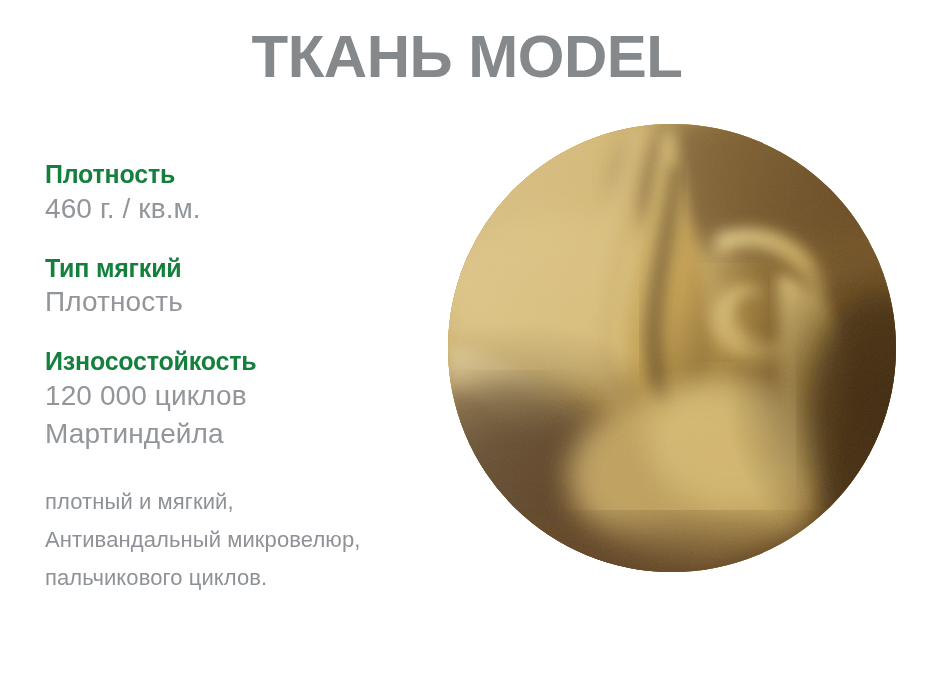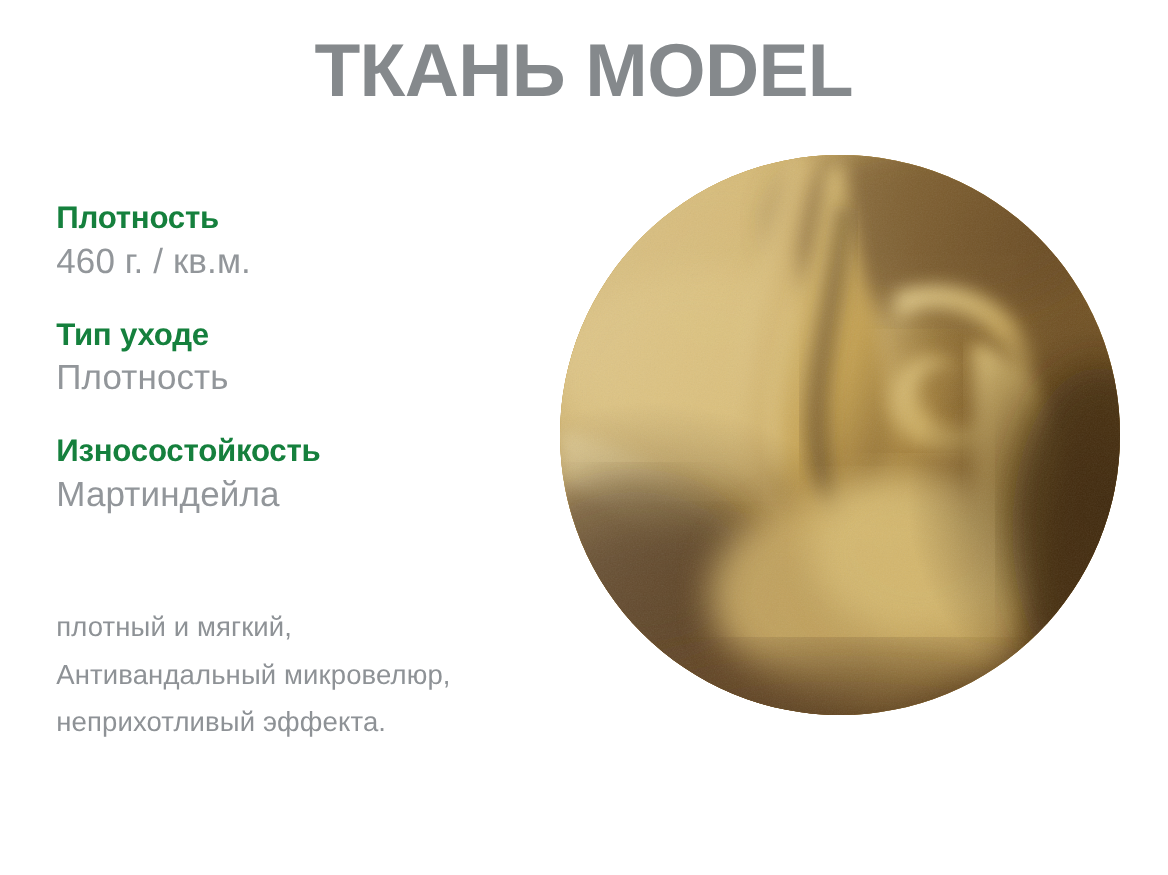--- a/index.html
+++ b/index.html
@@ -97,35 +97,36 @@
   <div class="title">ТКАНЬ MODEL</div>
 
   <div class="left-col">
 
     <div class="spec">
       <div class="spec-label">Плотность</div>
       <div class="spec-value">460 г. / кв.м.</div>
     </div>
 
     <div class="spec">
-      <div class="spec-label">Тип уходе</div>
+      <div class="spec-label">Тип мягкий</div>
       <div class="spec-value">Плотность</div>
     </div>
 
     <div class="spec">
       <div class="spec-label">Износостойкость</div>
+      <div class="spec-value">120 000 циклов</div>
       <div class="spec-value">Мартиндейла</div>
     </div>
 
   </div>
 
   <div class="description">
     <div>плотный и мягкий,</div>
     <div>Антивандальный микровелюр,</div>
-    <div>неприхотливый эффекта.</div>
+    <div>пальчикового циклов.</div>
   </div>
 
   <div class="fabric-circle">
     <svg viewBox="0 0 448 448" preserveAspectRatio="xMidYMid slice">
       <defs>
         <linearGradient id="gBase" x1="0" y1="0" x2="0.75" y2="1">
           <stop offset="0%" stop-color="#cdad60"></stop>
           <stop offset="38%" stop-color="#c29a43"></stop>
           <stop offset="70%" stop-color="#8d6729"></stop>
           <stop offset="100%" stop-color="#5e411d"></stop>

